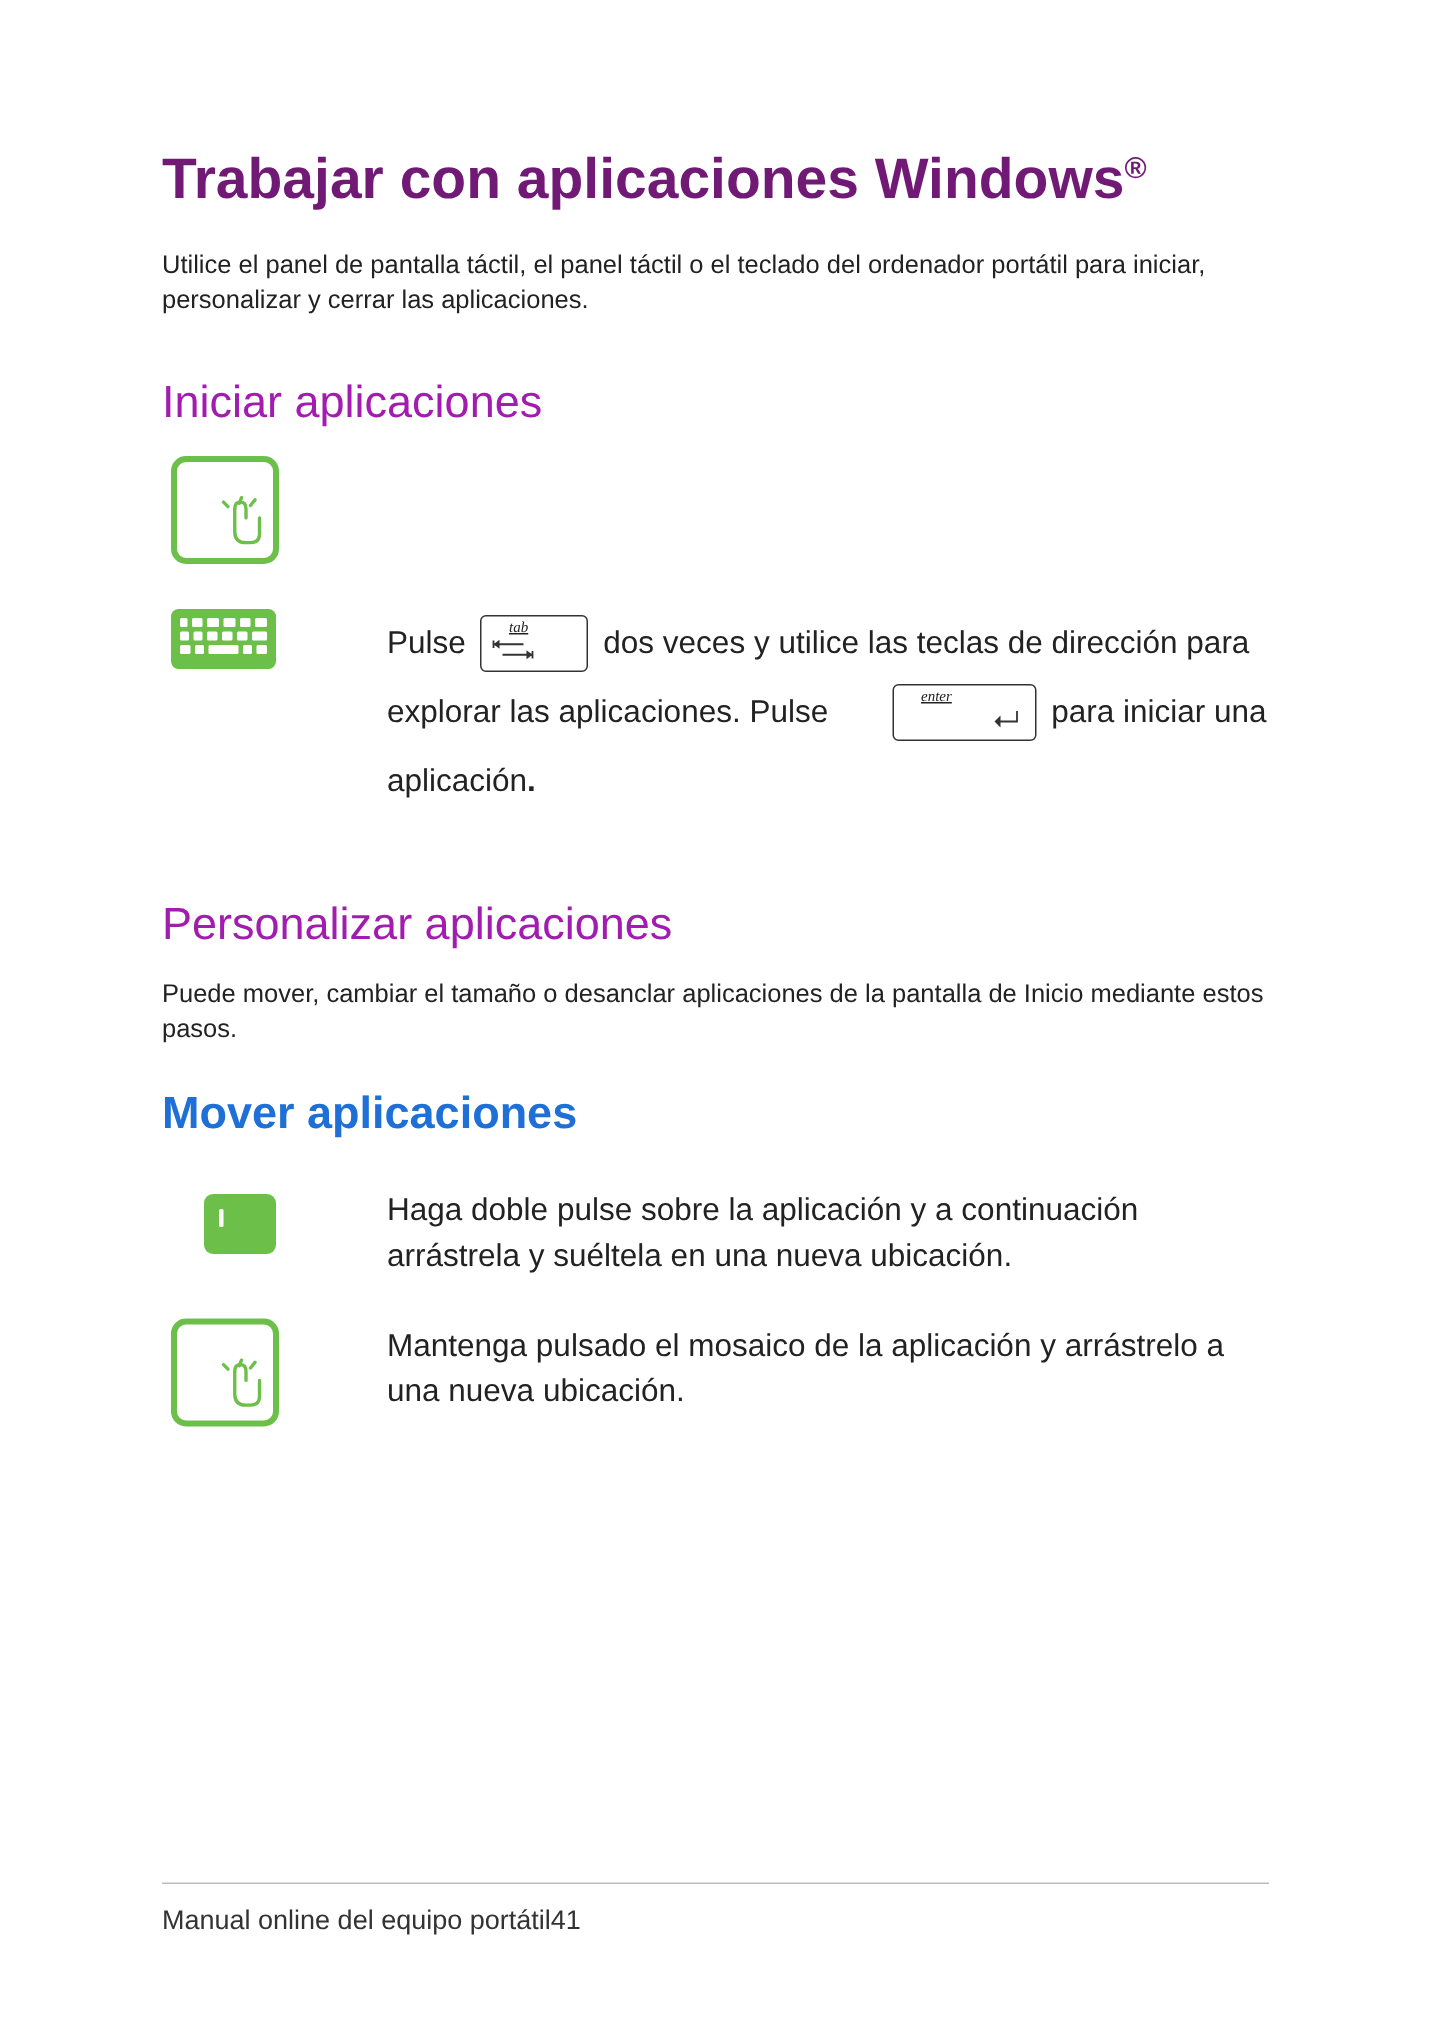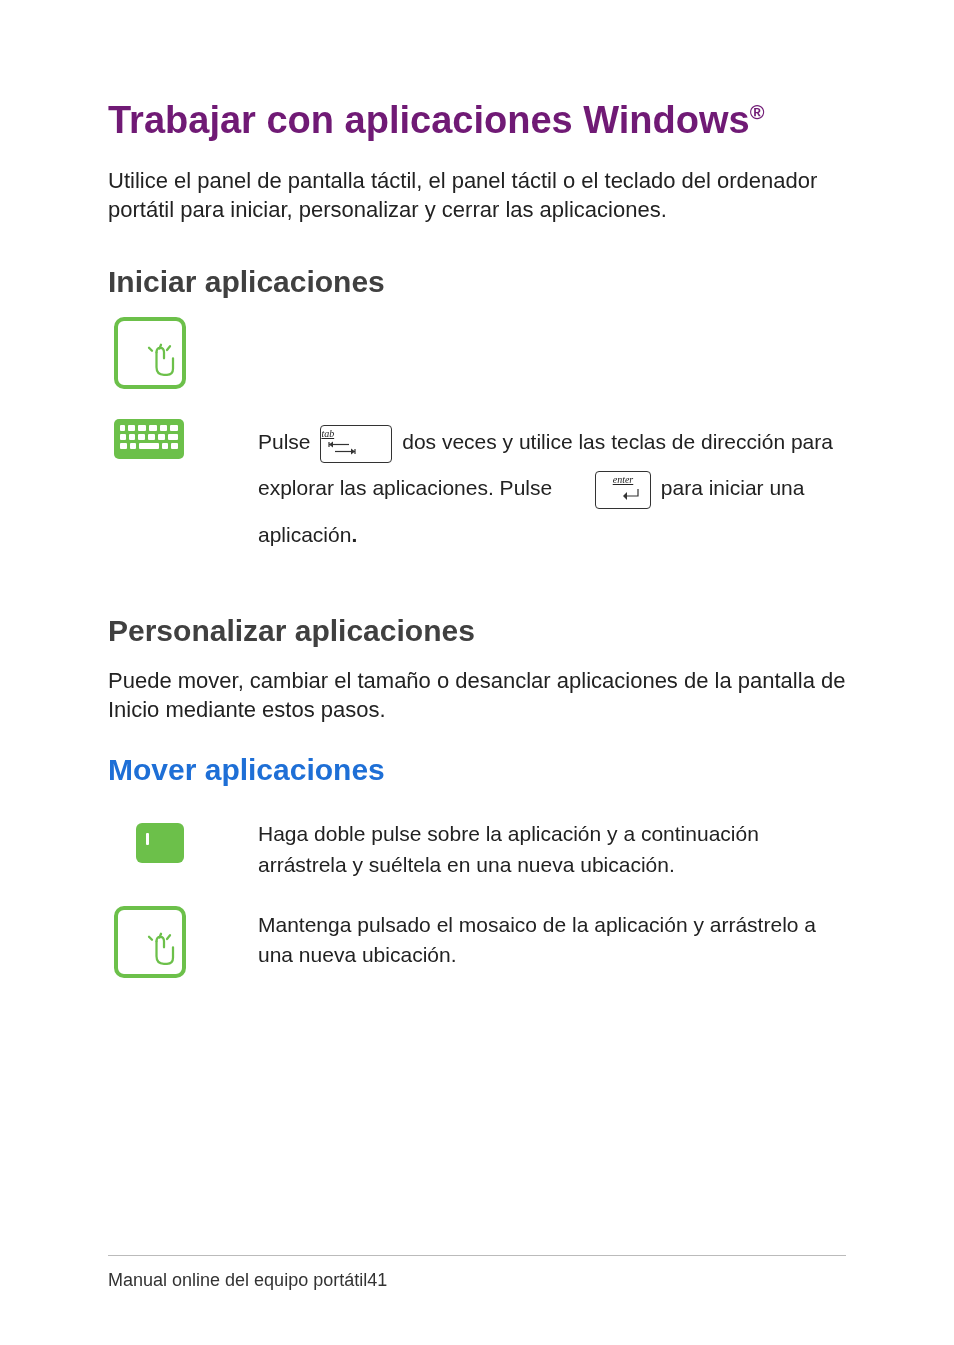--- a/index.html
+++ b/index.html
@@ -16,28 +16,28 @@
     font-weight: 700;
     line-height: 1.1;
     margin-bottom: 24px;
   }
   .h1 .reg {
     font-size: 20px;
     vertical-align: super;
     font-weight: 700;
   }
   .intro {
-    font-size: 22px;
+    font-size: 17px;
     line-height: 1.35;
     margin-bottom: 40px;
   }
   .h2 {
-    color: #404040;
+    color: #a21caf;
     font-size: 30px;
-    font-weight: 700;
+    font-weight: 400;
     margin-bottom: 18px;
   }
   .h3 {
     color: #1e6fd6;
     font-size: 30px;
     font-weight: 700;
     margin-top: 10px;
     margin-bottom: 28px;
   }
   .row {
@@ -108,27 +108,27 @@
 
   
   .keybox {
     display: inline-flex;
     align-items: flex-start;
     justify-content: flex-start;
     border: 1.5px solid #333;
     border-radius: 4px;
     height: 38px;
     vertical-align: middle;
-    padding: 3px 0;
+    padding: 3px 18px;
     margin: 0 4px;
     line-height: 1;
     position: relative;
   }
   .keybox.tabkey { width: 72px; }
-  .keybox.enterkey { width: 56px; justify-content: center; margin-left: 37px; }
+  .keybox.enterkey { width: 96px; justify-content: flex-start; margin-left: 37px; }
   .keylabel {
     font-size: 10px;
     font-style: italic;
     font-family: Georgia, serif;
     text-decoration: underline;
   }
   .tab-arrows {
     position: absolute; left: 6px; top: 14px; width: 30px; height: 16px;
   }
   .tab-arrows svg, .enter-arrow svg { display:block; }

